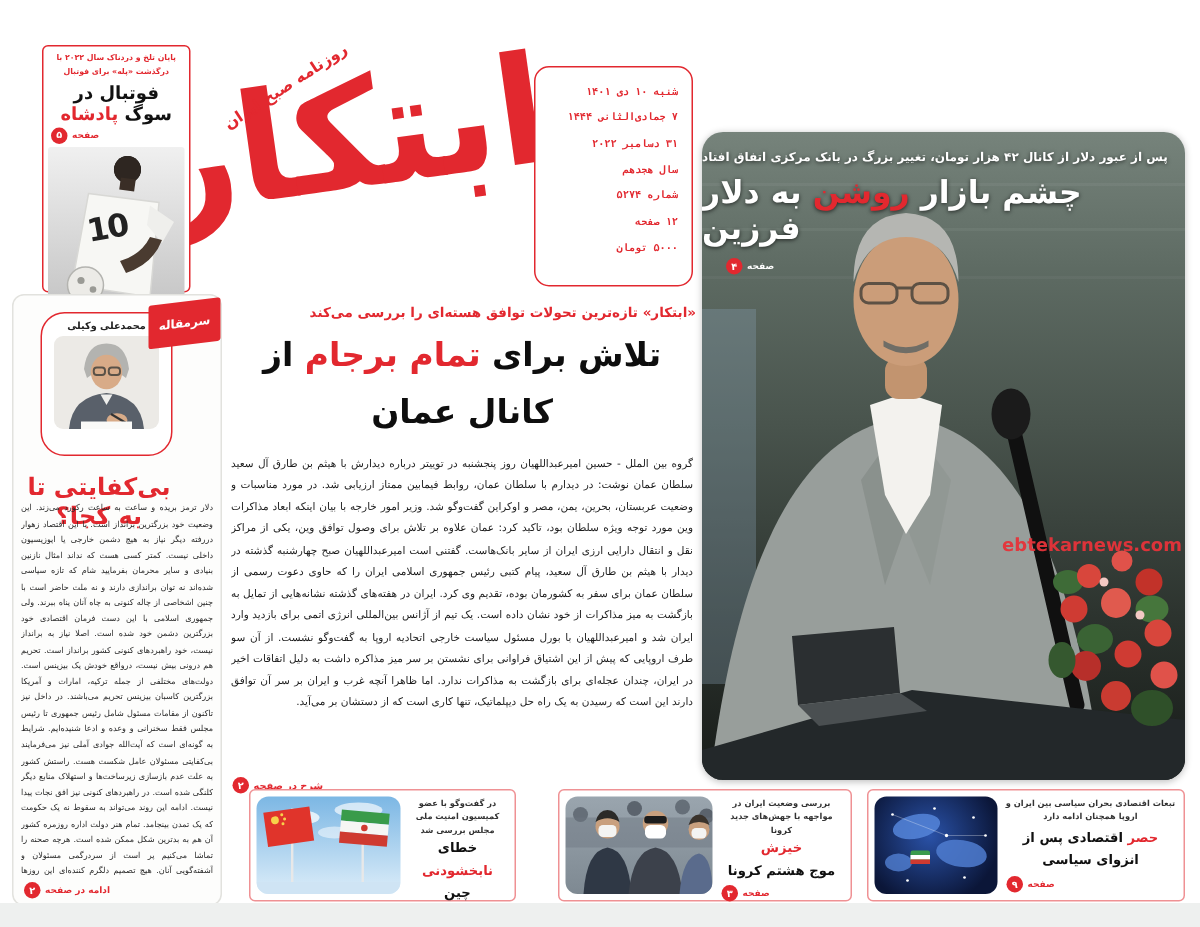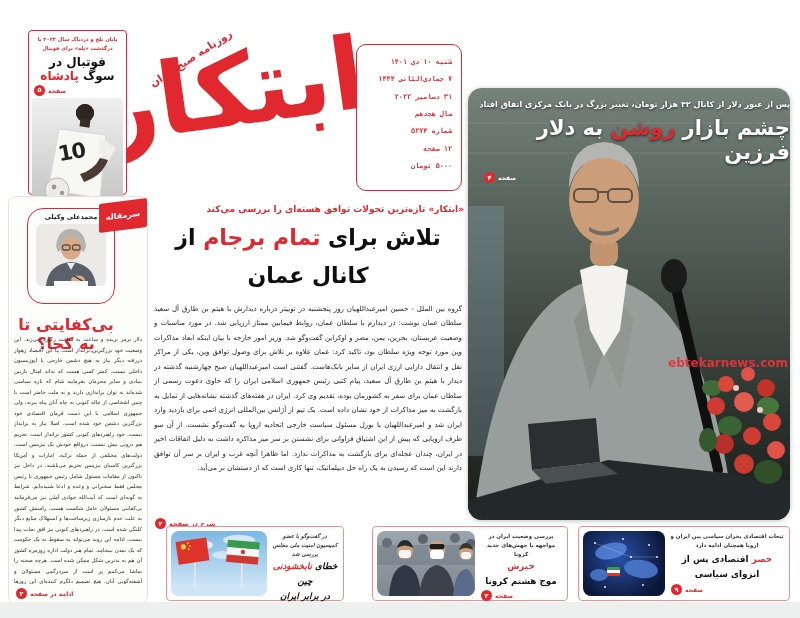--- a/index.html
+++ b/index.html
@@ -36,21 +36,21 @@
   .pele-photo { position:relative; width:91px; height:104px; background:linear-gradient(180deg,#f0f0f0,#c6c6c6);
                 border-radius:2px; overflow:hidden; }
   .jersey { position:absolute; left:26px; top:42px; font-size:21px; font-weight:bold; color:#222;
             transform:rotate(-10deg); direction:ltr; letter-spacing:-1px; }
 
   
   .lead { position:absolute; left:468px; top:88px; width:322px; height:432px; border-radius:14px; overflow:hidden;
           background:linear-gradient(180deg,#76837b 0%,#5d6a62 22%,#49544d 45%,#2c332e 75%,#171b18 100%);
           box-shadow:0 1px 5px rgba(0,0,0,.25); }
   .lead svg { position:absolute; inset:0; }
-  .lead-textwrap { position:absolute; left:0; right:0; top:10px; z-index:5; direction:rtl; text-align:right;
+  .lead-textwrap { position:absolute; left:0; right:0; top:10px; z-index:5; direction:rtl; text-align:left;
                    color:#fff; text-shadow:0 1px 3px rgba(0,0,0,.7); }
   .lead-kicker { font-size:8px; font-weight:bold; line-height:1.8; }
   .lead-headline { font-size:21px; font-weight:bold; margin-top:4px; }
   .lead-badge { position:absolute; left:16px; top:84px; z-index:6; }
   .lead-badge .lbl { color:#fff; }
   .watermark { position:absolute; right:2px; top:268px; z-index:6; color:#e6333a; font-size:12px; font-weight:bold;
                direction:ltr; opacity:.95; }
 
   
   .main-kicker { position:absolute; left:152px; top:204px; width:312px; direction:rtl; 
@@ -81,21 +81,21 @@
 
   
   .bbox { position:absolute; top:526px; height:75px; border:1px solid #ef9194; border-radius:4px; background:#fff;
           display:flex; flex-direction:row; padding:4px; gap:4px; }
   .bimg { flex:none; border-radius:8px; overflow:hidden; position:relative; }
   .btxt { flex:1; direction:rtl; display:flex; flex-direction:column; justify-content:space-between;
           text-align:center; padding:1px 1px 0; }
   .bkick { font-size:5.5px; color:#333; line-height:1.65; font-weight:bold; }
   .bhead { font-size:8.8px; font-weight:bold; color:#101010; line-height:1.7; }
   .bbadge { margin:1px 0 1px 1px; }
-  .box1 { left:166px; width:178px;font-style:italic; }
+  .box1 { left:166px; width:178px; }
   .box2 { left:372px; width:196px; }
   .box3 { left:578px; width:212px; }
   .img-flags { width:96px; height:65px; background:linear-gradient(180deg,#7cb7e4,#dcedf9); }
   .img-crowd { width:98px; height:65px; background:linear-gradient(180deg,#9aa5ae,#7e8992); }
   .img-globe { width:82px; height:65px; background:radial-gradient(circle at 45% 40%, #2a52a8, #0b1638 78%); }
 </style>
 </head>
 <body>
 
 <div class="sheet">

